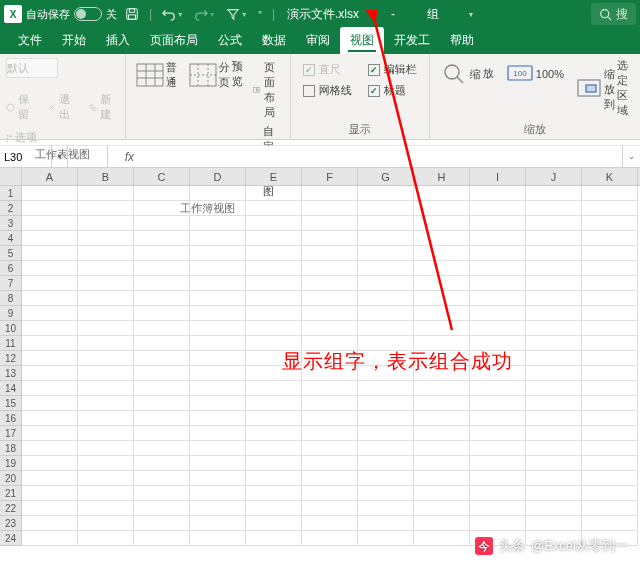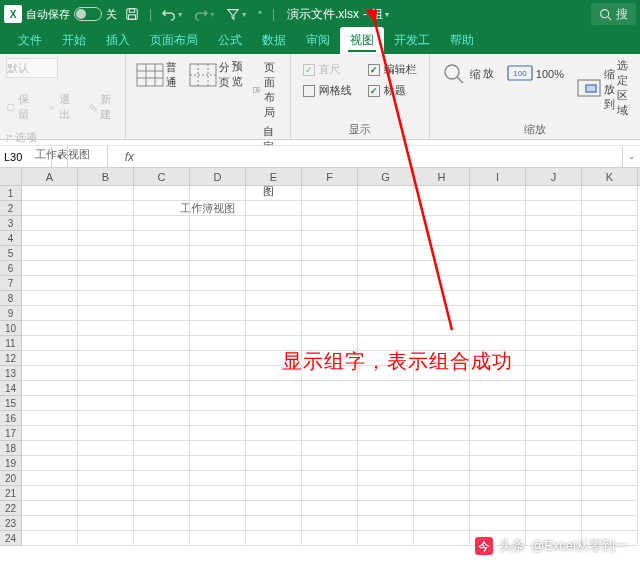--- a/index.html
+++ b/index.html
@@ -6,27 +6,27 @@
 body { font-family: "Microsoft YaHei", sans-serif; font-size: 12px; background: #fff; width: 640px; height: 567px; overflow: hidden; }
 
 
 .title-bar { background: #107c41; height: 28px; display: flex; align-items: center; color: #fff; padding: 0 4px; gap: 4px; position: relative; }
 .excel-logo { width: 18px; height: 18px; background: #fff; color: #107c41; display: flex; align-items: center; justify-content: center; font-weight: bold; font-size: 10px; border-radius: 2px; }
 .autosave { display: flex; align-items: center; gap: 4px; font-size: 11px; }
 .toggle { width: 28px; height: 14px; border: 1px solid #fff; border-radius: 7px; position: relative; opacity: 0.7; }
 .toggle::after { content: ""; position: absolute; width: 10px; height: 10px; background: #fff; border-radius: 50%; top: 1px; left: 1px; }
 .qat-icon { color: #fff; opacity: 0.85; display: flex; align-items: center; padding: 0 4px; }
 .sep { color: #fff; opacity: 0.4; padding: 0 2px; }
-.title-center { flex: 0 0 auto; margin-left: 6px; display: flex; align-items: center; font-size: 12px; }
+.title-center { flex: 0 0 auto; margin-left: 6px; display: flex; align-items: center; font-size: 12px; gap: 28px; }
 .dropdown-tri { font-size: 8px; margin-left: 2px; opacity: 0.7; }
 .search-box { position: absolute; right: 4px; top: 3px; background: #2a8a54; border-radius: 3px; height: 22px; display: flex; align-items: center; padding: 0 8px; gap: 4px; color: #d7e8dd; font-size: 12px; }
 
 
 .tabs { background: #107c41; height: 26px; display: flex; align-items: flex-end; padding-left: 8px; gap: 0; }
-.tab { color: #5eead4; font-size: 12px; padding: 5px 10px 5px; cursor: pointer; }
+.tab { color: #ffffff; font-size: 12px; padding: 5px 10px 5px; cursor: pointer; }
 .tab.active { background: #fff; color: #107c41; border-radius: 3px 3px 0 0; position: relative; }
 .tab.active::after { content: ""; position: absolute; left: 8px; right: 8px; bottom: 2px; height: 2px; background: #107c41; }
 
 
 .ribbon { background: #f3f2f1; height: 86px; border-bottom: 1px solid #d0d0d0; display: flex; }
 .group { border-right: 1px solid #d8d8d8; display: flex; flex-direction: column; padding: 4px 6px 0; }
 .group-body { flex: 1; display: flex; align-items: flex-start; gap: 4px; }
 .group-label { font-size: 11px; color: #666; text-align: center; padding: 2px 0; }
 
 .gallery { border: 1px solid #ccc; background: #fff; width: 52px; height: 20px; position: relative; display: flex; align-items: center; color: #888; font-size: 11px; }

